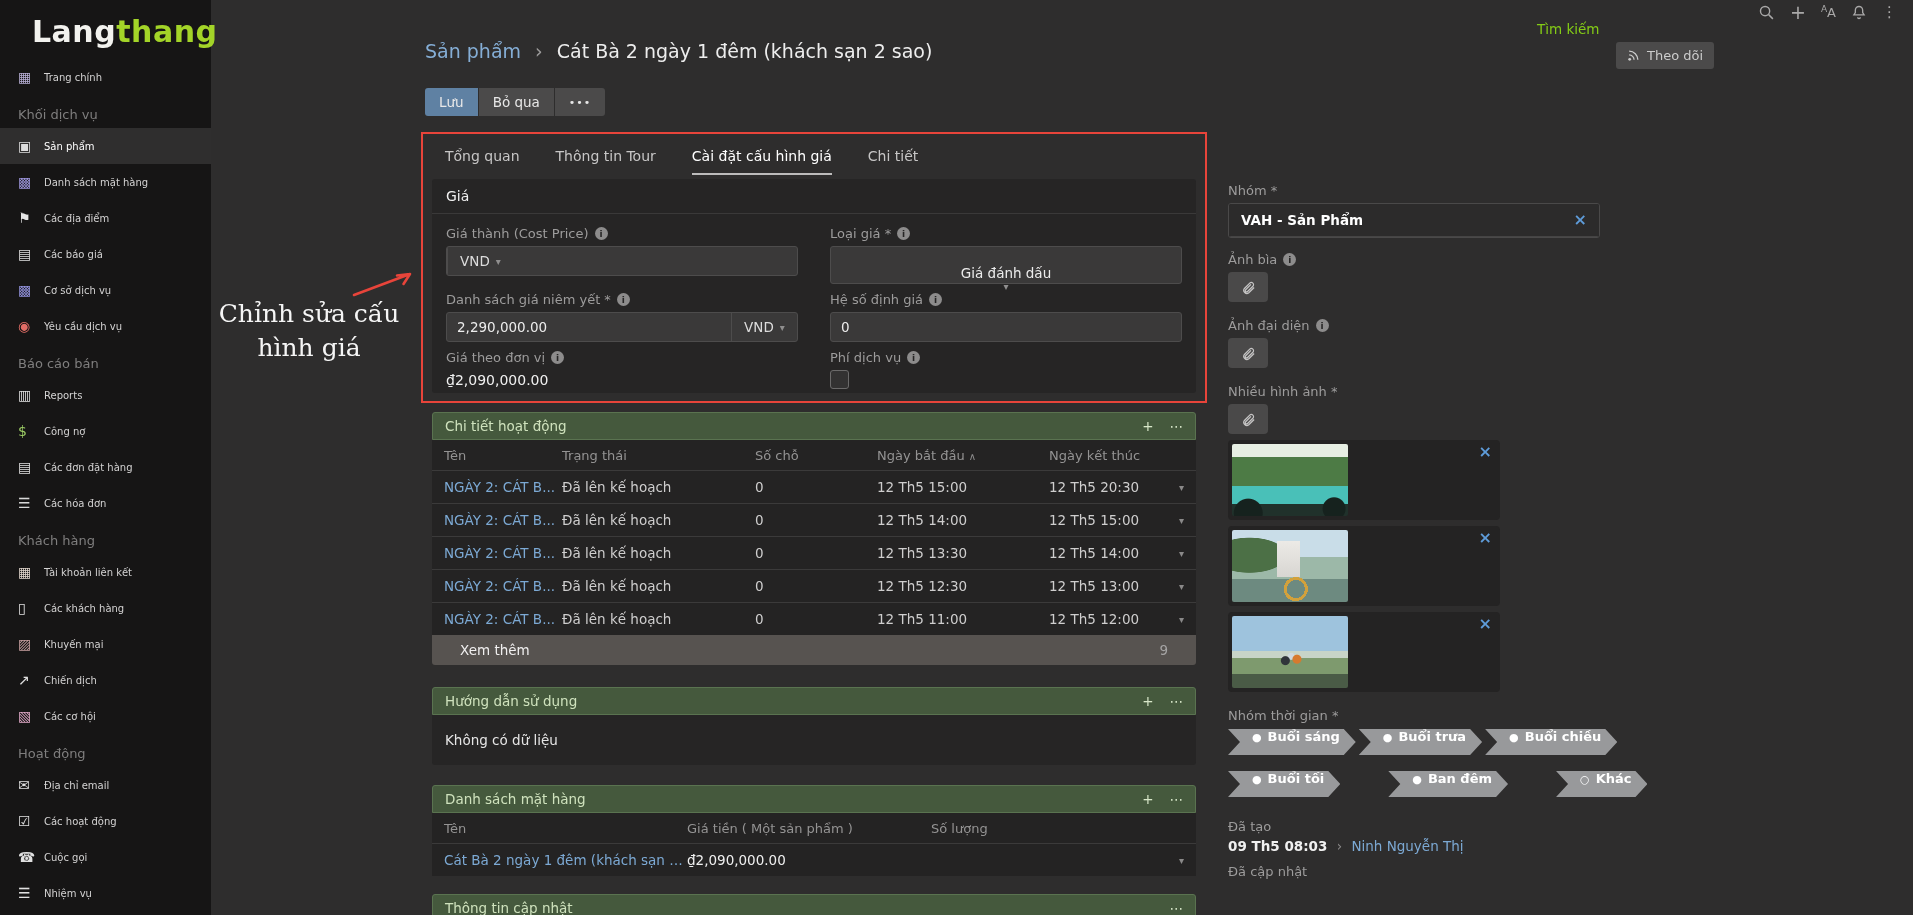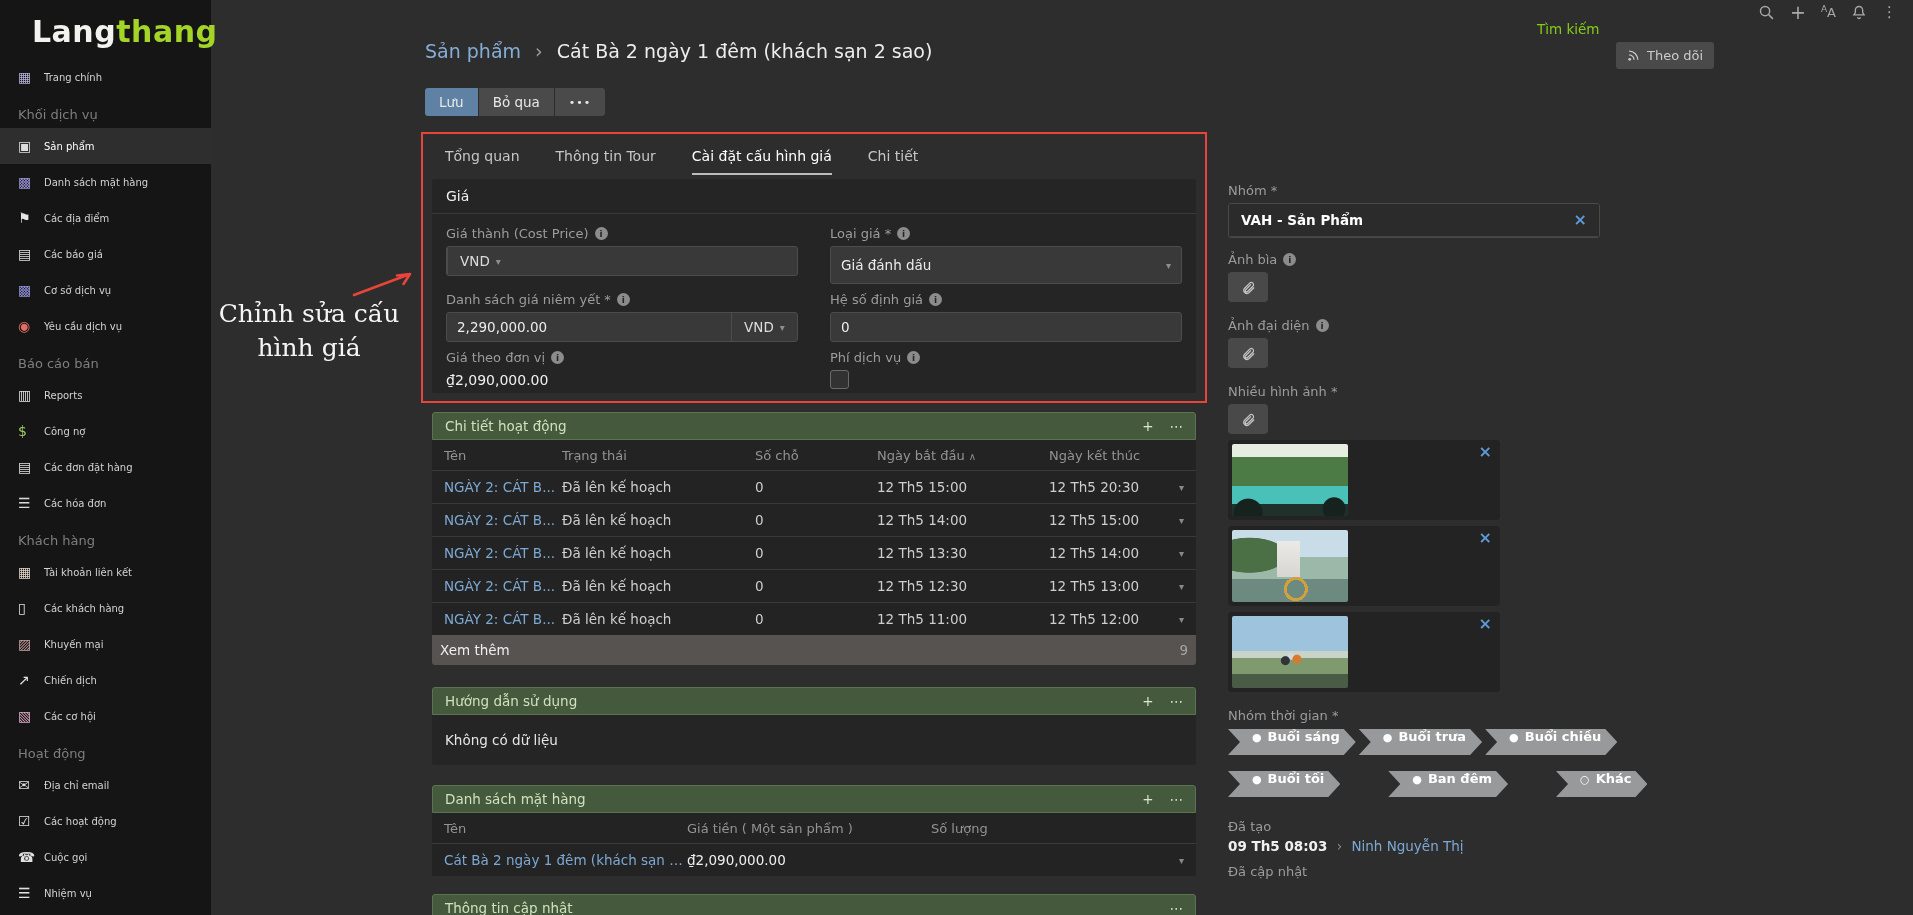--- a/index.html
+++ b/index.html
@@ -45,38 +45,38 @@
   .panel { background:#262525; border-radius:3px; }
   .price-panel { position:absolute; left:9px; top:179px; width:764px; height:214px; }
   .panel-title { padding:9px 14px; color:#f0f0f0; font-size:14px; border-bottom:1px solid #3a3939; }
   .fields { display:grid; grid-template-columns:1fr 1fr; column-gap:32px; padding:4px 14px; }
   .f-label { color:#9d9c9c; font-size:13px; margin:8px 0 5px; display:flex; align-items:center; gap:6px; }
   .info-ic { width:13px; height:13px; border-radius:50%; background:#8d8c8c; color:#262525; font-size:9px; font-weight:bold; display:inline-flex; align-items:center; justify-content:center; font-style:normal; }
   .igroup { display:flex; height:30px; border:1px solid #4d4c4c; border-radius:3px; overflow:hidden; background:#3a3939; }
   .igroup input { flex:1; background:transparent; border:none; outline:none; color:#ececec; font-family:inherit; font-size:13.5px; padding:0 10px; }
   .cur-sel { width:66px; border-left:1px solid #4d4c4c; display:flex; align-items:center; justify-content:center; gap:6px; color:#dcdcdc; cursor:pointer; }
   .caret { color:#8f8e8e; font-size:10px; }
-  .selbox { height:30px; border:1px solid #4d4c4c; border-radius:3px; background:#3a3939; display:flex; align-items:center; justify-content:space-between; padding:18px 10px; color:#ececec; cursor:pointer; }
+  .selbox { height:30px; border:1px solid #4d4c4c; border-radius:3px; background:#3a3939; display:flex; align-items:center; justify-content:space-between; padding:18px 10px; color:#ececec; cursor:pointer;flex-direction:column; }
   .plain-input { height:30px; width:100%; border:1px solid #4d4c4c; border-radius:3px; background:#3a3939; color:#ececec; font-family:inherit; font-size:13.5px; padding:0 10px; outline:none; }
   .unit-val { color:#f0f0f0; font-size:14px; padding-top:2px; }
   .chk { width:19px; height:19px; border:1px solid #6b6a6a; border-radius:3px; background:#333232; cursor:pointer; margin-top:2px; }
 
   
   .stack { position:absolute; left:9px; top:412px; width:764px; }
   .green-bar { height:28px; background:#45593d; border:1px solid #5a7350; border-radius:3px 3px 0 0; display:flex; align-items:center; justify-content:space-between; padding:0 12px; color:#cfe2bd; font-size:13.5px; }
   .gb-icons { display:flex; gap:16px; color:#d9e8ca; }
   .gb-icons span { cursor:pointer; }
   .tbl { background:#242323; }
   .t-head { display:flex; height:30px; align-items:center; color:#949393; font-size:13px; padding:0 12px; }
   .t-row { display:flex; height:33px; align-items:center; font-size:13.5px; border-top:1px solid #3b3a3a; padding:0 12px; cursor:pointer; }
   .c-name { width:118px; } .c-status { width:193px; } .c-seats { width:122px; } .c-start { width:172px; } .c-end { flex:1; }
   .i-name { width:243px; } .i-price { width:244px; } .i-qty { flex:1; }
   .lnk { color:#7ca9d4; cursor:pointer; white-space:nowrap; overflow:hidden; text-overflow:ellipsis; }
   .row-caret { width:16px; text-align:right; color:#8a8989; font-size:10px; cursor:pointer; }
-  .show-more { height:30px; background:#575350; display:flex; align-items:center; justify-content:space-between; padding:0 8px; color:#f0efef; cursor:pointer; border-radius:0 0 3px 3px; }
+  .show-more { height:30px; background:#575350; display:flex; align-items:center; justify-content:space-between; padding:0 28px; color:#f0efef; cursor:pointer; border-radius:0 0 3px 3px; }
   .show-more .cnt { color:#a5a4a4; }
   .empty-body { background:#262525; padding:17px 13px; color:#e5e5e5; border-radius:0 0 3px 3px; }
   .mb22 { margin-bottom:22px; } .mb20 { margin-bottom:20px; } .mb18 { margin-bottom:18px; }
   .stream-sliver { margin:6px 10px; height:12px; border-radius:6px; background:#6e6a66; }
 
   
   .rpanel { position:absolute; left:1228px; top:183px; width:380px; }
   .r-label { color:#9d9c9c; font-size:13px; display:flex; align-items:center; gap:6px; }
   .group-box { width:372px; border:1px solid #4a4949; border-radius:3px; margin-top:5px; overflow:hidden; }
   .group-sel { height:33px; background:#2c2b2b; border-bottom:1px solid #454444; display:flex; align-items:center; justify-content:space-between; padding:0 12px; cursor:pointer; }

